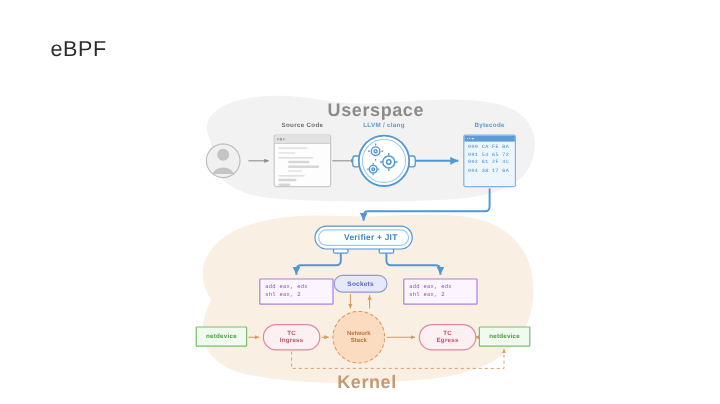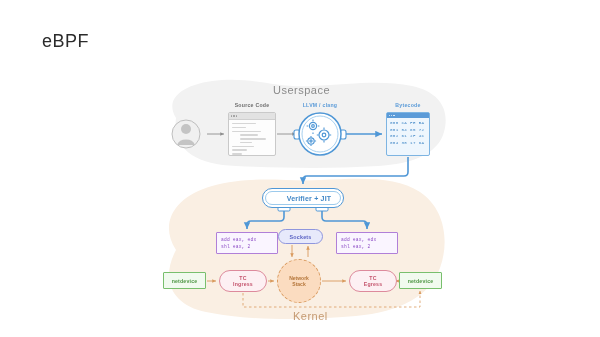--- a/index.html
+++ b/index.html
@@ -10,24 +10,24 @@
   #stage{position:absolute;inset:0;width:600px;height:337px;}
   #svg-layer{position:absolute;inset:0;width:600px;height:337px;}
 
   .title{
     position:absolute;left:42px;top:31px;
     font-size:18px;color:#2b2b2b;letter-spacing:.5px;font-weight:400;
   }
 
   .node{position:absolute;box-sizing:border-box;}
   .reg-label{
-    position:absolute;font-size:11px;font-weight:400;letter-spacing:.5px;
+    position:absolute;font-size:15px;font-weight:700;letter-spacing:.5px;
   }
   .reg-userspace{color:#8b8b8b;}
-  .reg-kernel{color:#c59a72;margin-left:12px;}
+  .reg-kernel{color:#c59a72;}
 
   .cap{
     position:absolute;font-size:5.2px;font-weight:700;color:#6d6d6d;
     letter-spacing:.25px;white-space:nowrap;text-align:center;
   }
   .cap-blue{color:#5b9bd8;}
 
   
   .srcwin{
     left:228px;top:112px;width:48px;height:44px;

